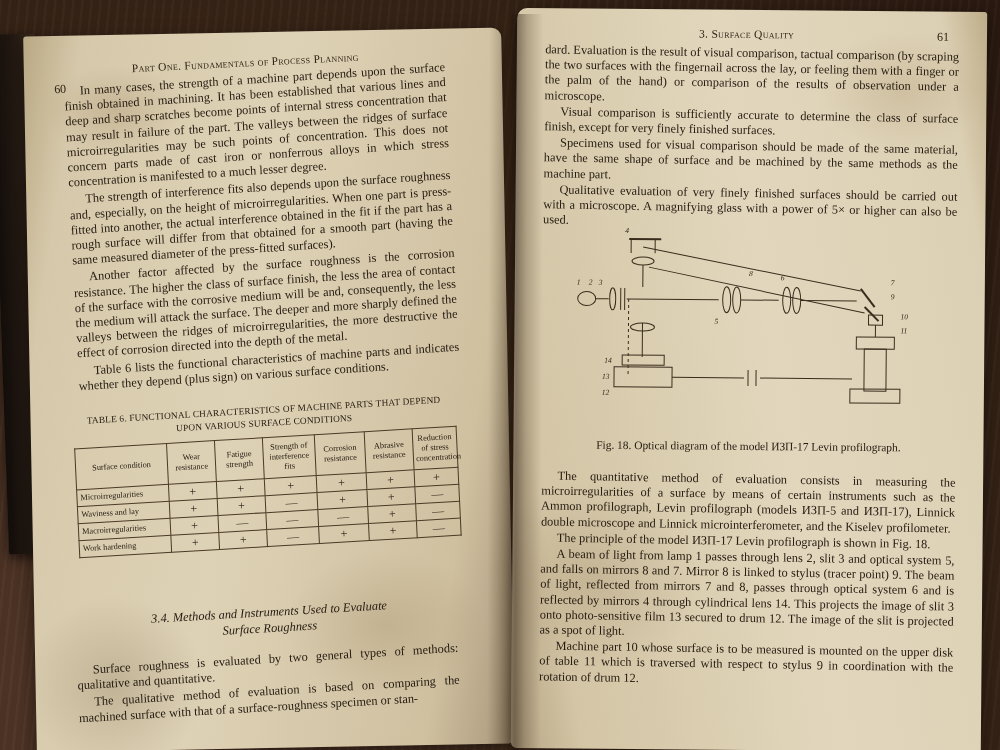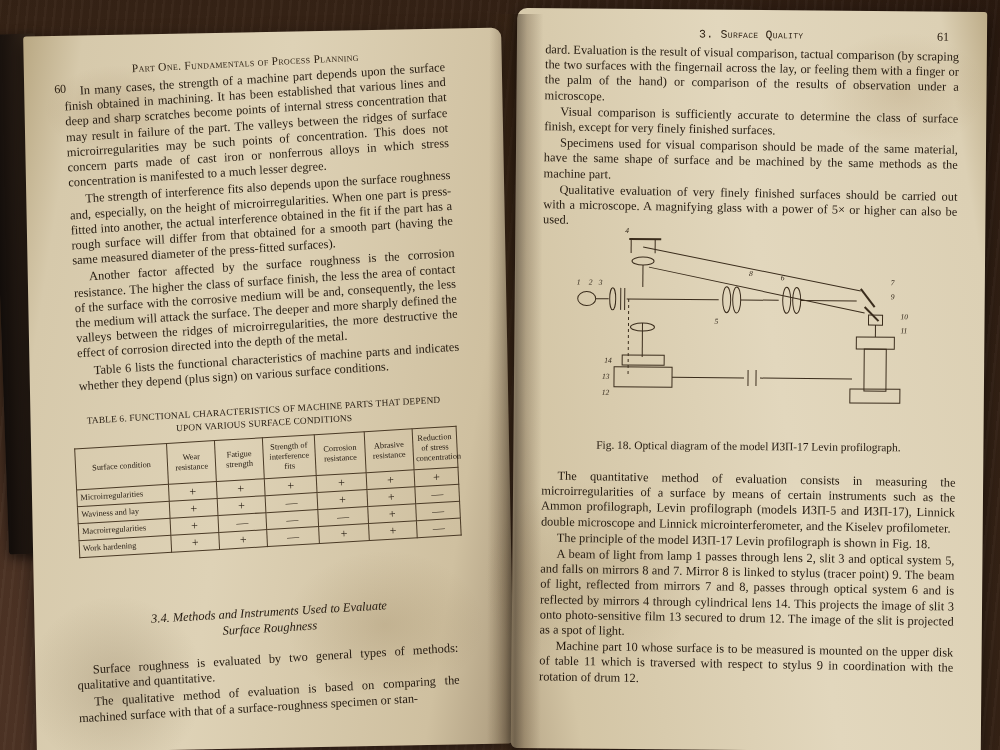--- a/index.html
+++ b/index.html
@@ -317,21 +317,21 @@
 
       </div>
     </div>
 
     <div class="page" id="page-right">
       <div class="stain" style="left:300px;top:20px;width:170px;height:120px;background:radial-gradient(ellipse,rgba(150,120,75,0.20),rgba(150,120,75,0) 70%);"></div>
       <div class="stain" style="left:-30px;top:470px;width:220px;height:200px;background:radial-gradient(ellipse,rgba(110,85,50,0.16),rgba(110,85,50,0) 70%);"></div>
 
       <div class="page-inner">
 
-        <div class="running-head" style="left:182px;top:18px;font-family:Liberation Mono, monospace;">3. Surface Quality</div>
+        <div class="running-head" style="left:182px;top:18px;">3. Surface Quality</div>
         <div class="folio" style="left:420px;top:18px;">61</div>
 
         <div id="right-text" style="top:36px;">
           <div class="para" style="position:relative;text-indent:0;width:414px;">dard. Evaluation is the result of visual comparison, tactual comparison (by scraping the two surfaces with the fingernail across the lay, or feeling them with a finger or the palm of the hand) or comparison of the results of observation under a microscope.</div>
           <div class="para" style="position:relative;margin-top:1px;width:414px;">Visual comparison is sufficiently accurate to determine the class of surface finish, except for very finely finished surfaces.</div>
           <div class="para" style="position:relative;margin-top:1px;width:414px;">Specimens used for visual comparison should be made of the same material, have the same shape of surface and be machined by the same methods as the machine part.</div>
           <div class="para" style="position:relative;margin-top:1px;width:414px;">Qualitative evaluation of very finely finished surfaces should be carried out with a microscope. A magnifying glass with a power of 5× or higher can also be used.</div>
         </div>
 
         <div id="figure-wrap">

